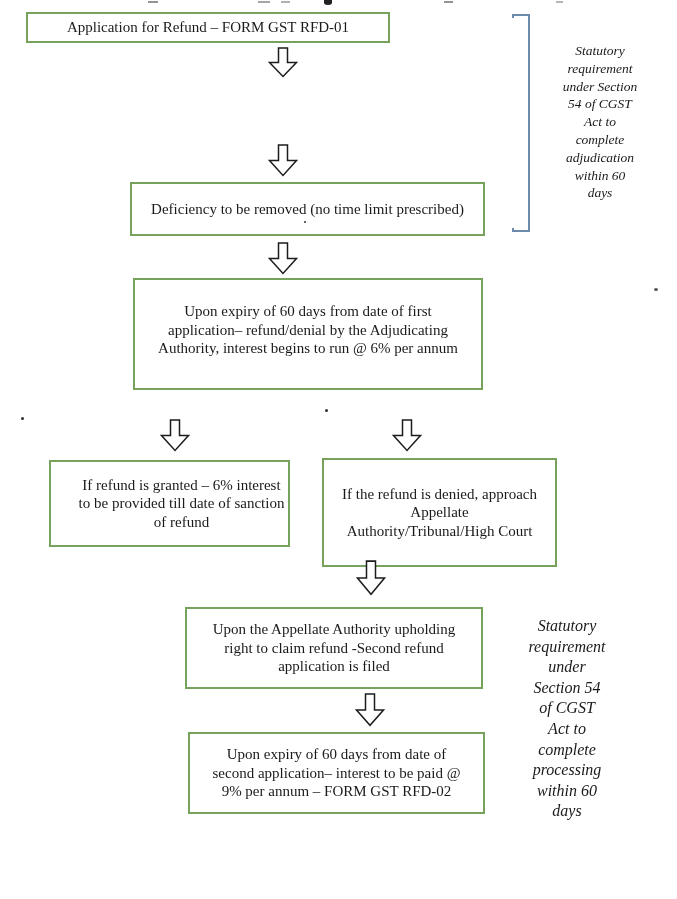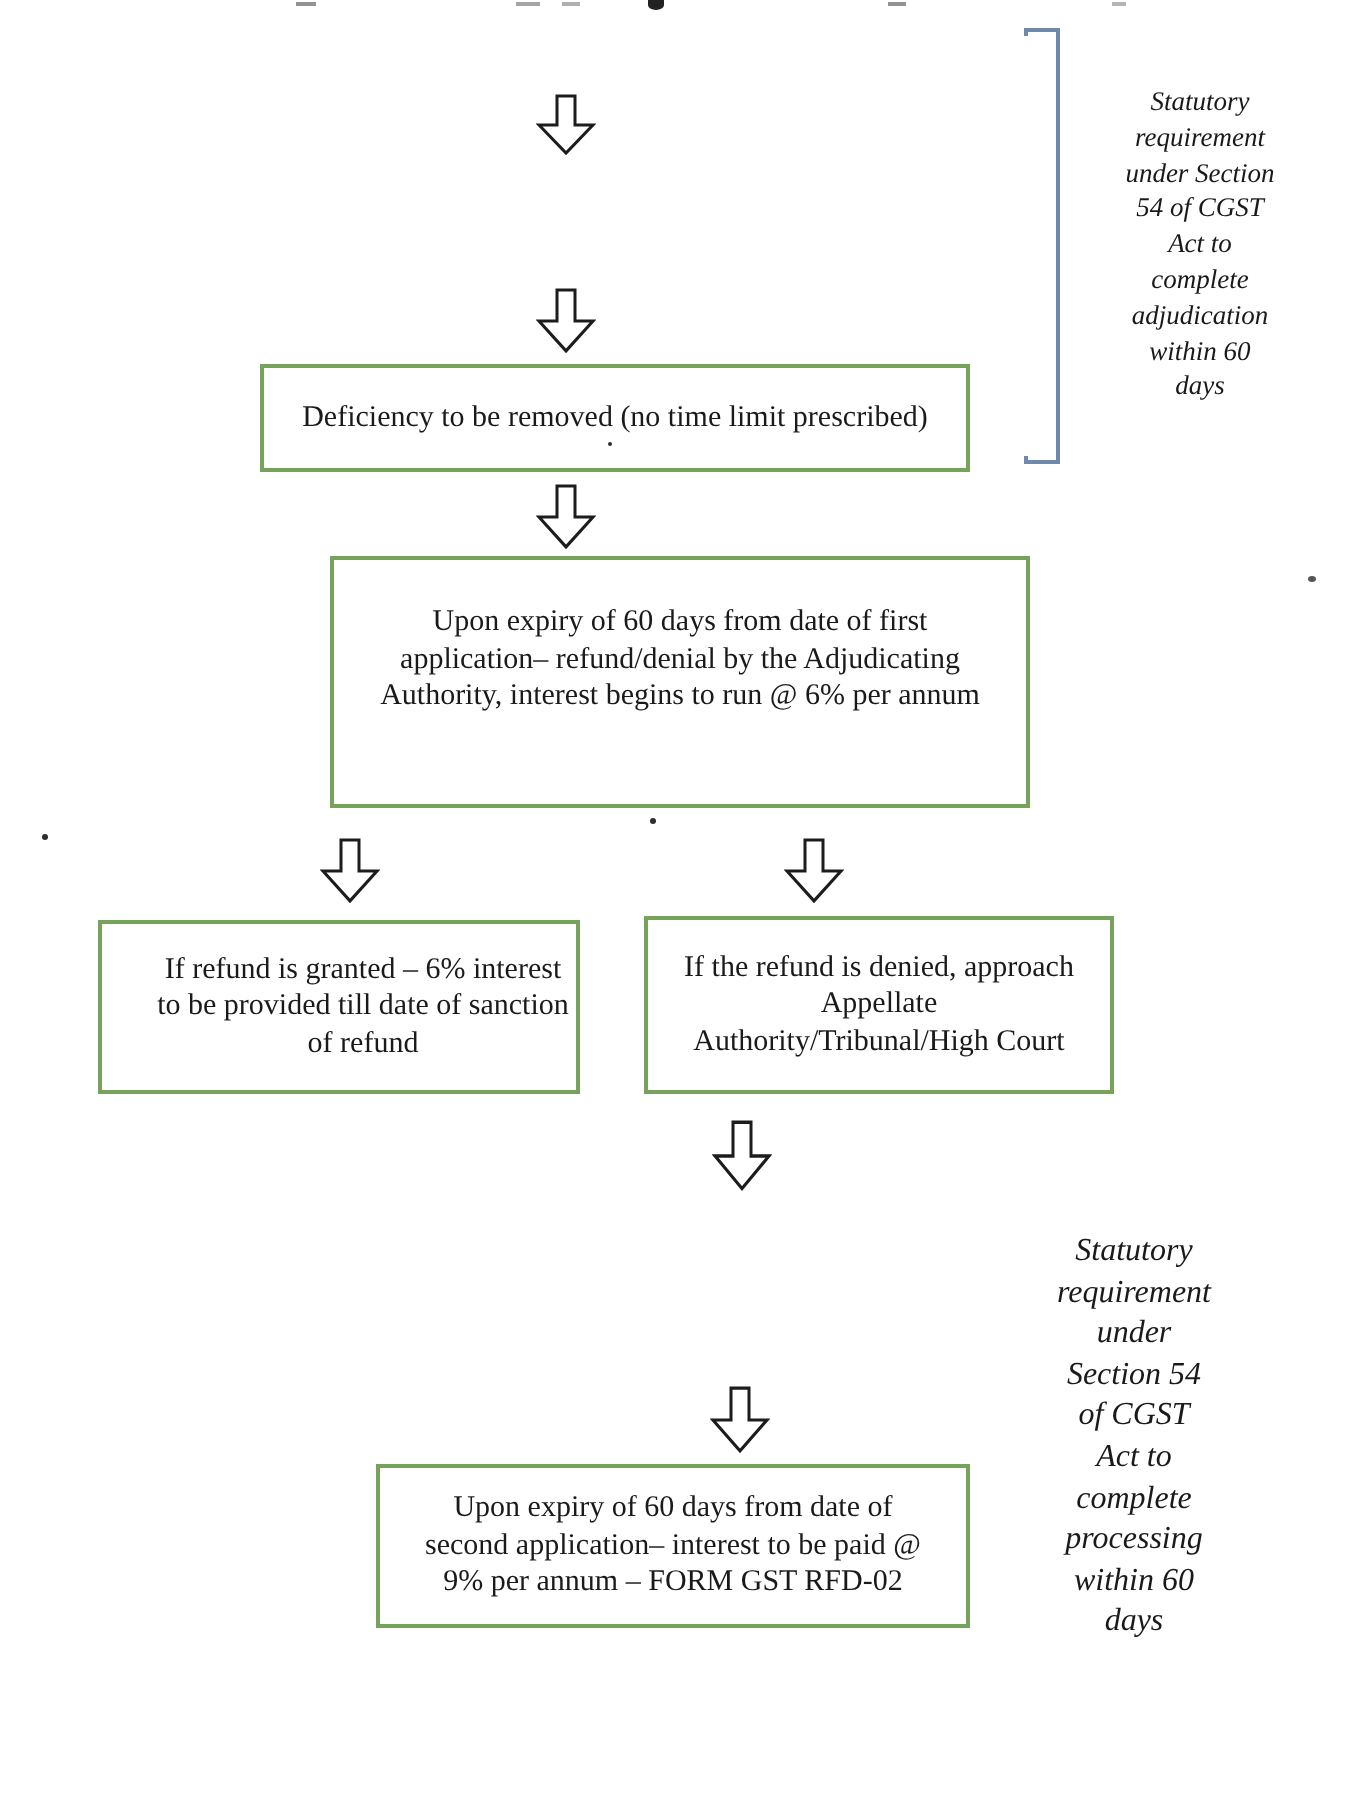--- a/index.html
+++ b/index.html
@@ -21,24 +21,24 @@
   }
   .fbox-text{
     white-space:pre;
     text-align:center;
     font-size:15px;
     line-height:18.5px;
   }
   .box1{left:26px;top:12px;width:364px;height:31px;}
   .box2{left:125px;top:86px;width:365px;height:56px;}
   .box3{left:130px;top:182px;width:355px;height:54px;align-items:center;}
-  .box4{left:133px;top:278px;width:350px;height:126px;align-items:flex-start;margin-left:32px;}
+  .box4{left:133px;top:278px;width:350px;height:112px;align-items:flex-start;}
   .box4 .fbox-text{padding-top:22px;}
   .box5{left:49px;top:460px;width:241px;height:87px;padding-left:24px;}
-  .box6{left:322px;top:458px;width:235px;height:89px;}
+  .box6{left:322px;top:458px;width:235px;height:109px;}
   .box7{left:185px;top:607px;width:298px;height:82px;}
   .box8{left:188px;top:732px;width:297px;height:82px;}
   
   .arrow{position:absolute;}
   .arrow polygon{fill:#ffffff;stroke:var(--arrow-outline,#1c1c1c);stroke-width:1.5;stroke-linejoin:miter;}
   .a1{left:268px;top:47px;}
   .a2{left:268px;top:144px;}
   .a3{left:268px;top:242px;}
   .aL{left:160px;top:419px;}
   .aR{left:392px;top:419px;}
@@ -84,20 +84,23 @@
 
   <div>
     <div class="mark m1"></div>
     <div class="mark m2"></div>
     <div class="mark m2b"></div>
     <div class="mark m3"></div>
     <div class="mark m4"></div>
     <div class="mark m5"></div>
   </div>
 
+  <div class="fbox box1">
+    <div class="fbox-text">Application for Refund – FORM GST RFD-01</div>
+  </div>
 
   <svg class="arrow a1" width="30" height="31" viewBox="0 0 30 32" preserveAspectRatio="none">
     <polygon points="10.5,1 19.5,1 19.5,16 28.5,16 15,30.5 1.5,16 10.5,16"></polygon>
   </svg>
 
 
   <svg class="arrow a2" width="30" height="33" viewBox="0 0 30 32" preserveAspectRatio="none">
     <polygon points="10.5,1 19.5,1 19.5,16 28.5,16 15,30.5 1.5,16 10.5,16"></polygon>
   </svg>
 
@@ -142,20 +145,25 @@
   <div class="fbox box6">
     <div class="fbox-text">If the refund is denied, approach
 Appellate
 Authority/Tribunal/High Court</div>
   </div>
 
   <svg class="arrow a4" width="30" height="36" viewBox="0 0 30 32" preserveAspectRatio="none">
     <polygon points="10.5,1 19.5,1 19.5,16 28.5,16 15,30.5 1.5,16 10.5,16"></polygon>
   </svg>
 
+  <div class="fbox box7">
+    <div class="fbox-text">Upon the Appellate Authority upholding
+right to claim refund -Second refund
+application is filed</div>
+  </div>
 
   <svg class="arrow a5" width="30" height="34" viewBox="0 0 30 32" preserveAspectRatio="none">
     <polygon points="10.5,1 19.5,1 19.5,16 28.5,16 15,30.5 1.5,16 10.5,16"></polygon>
   </svg>
 
   <div class="fbox box8">
     <div class="fbox-text">Upon expiry of 60 days from date of
 second application– interest to be paid @
 9% per annum – FORM GST RFD-02</div>
   </div>

